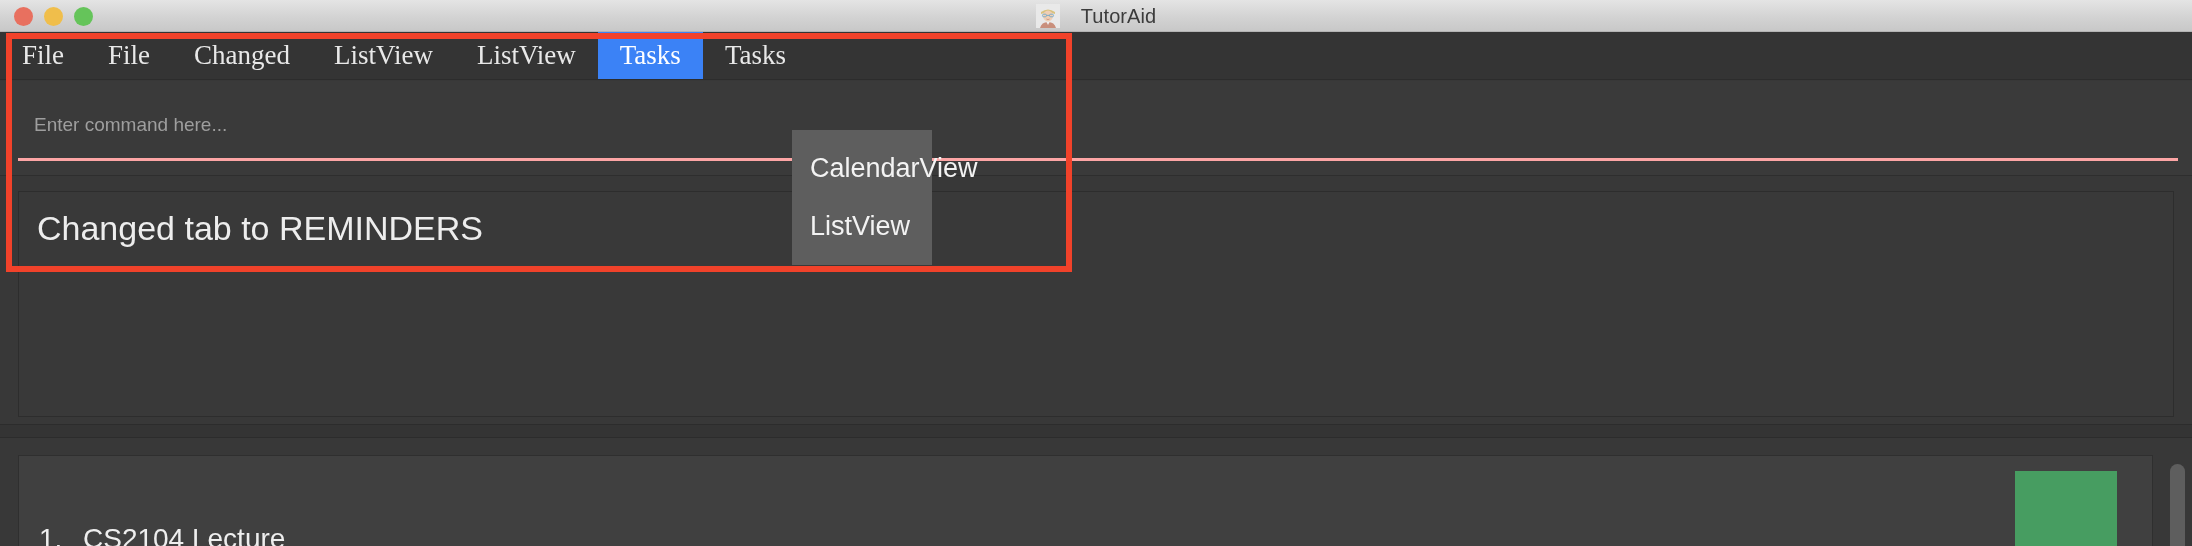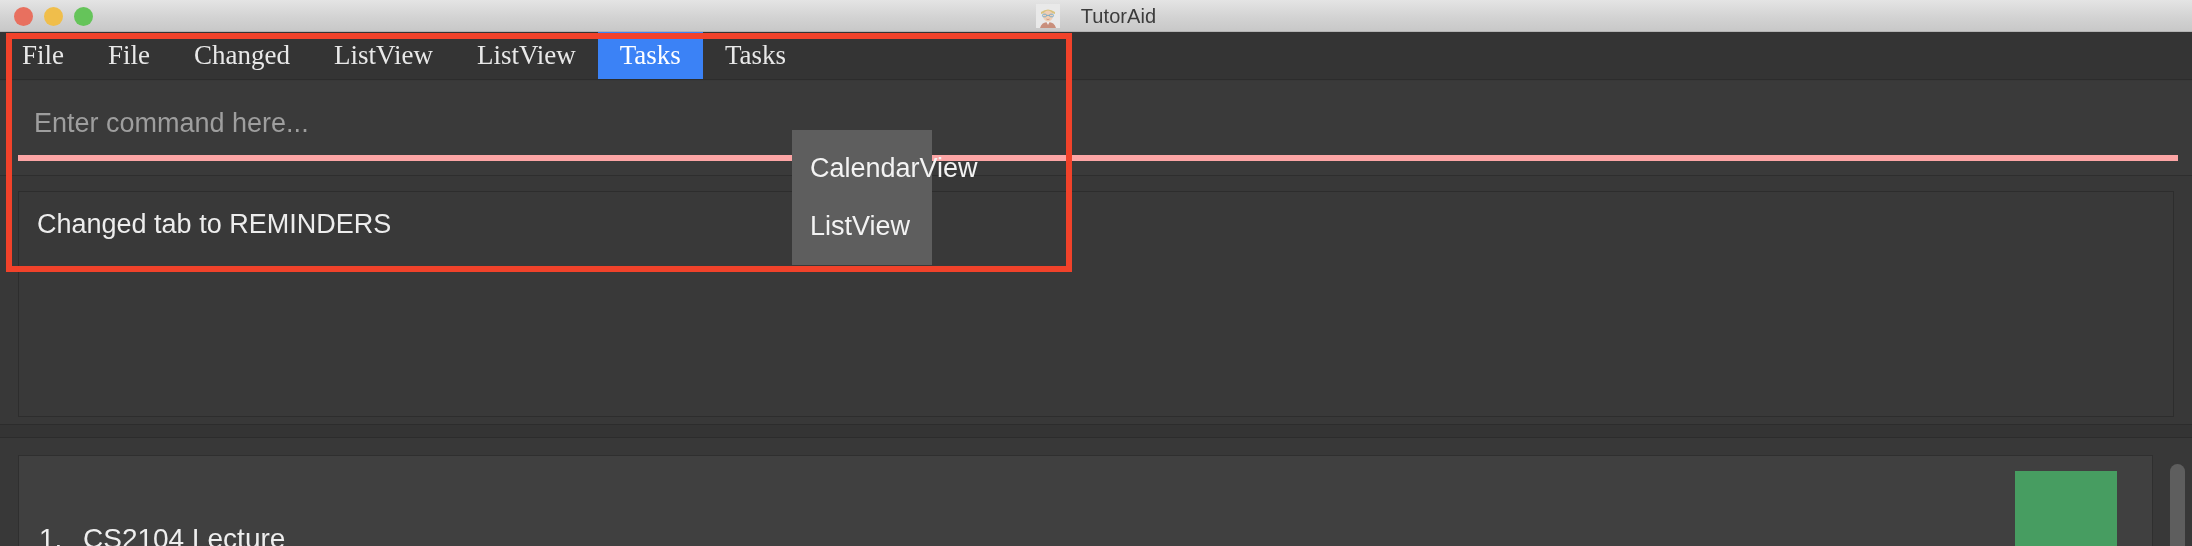--- a/index.html
+++ b/index.html
@@ -112,25 +112,25 @@
     background: #3a3a3a;
     border-bottom: 1px solid #2e2e2e;
   }
   .command-input {
     position: absolute;
     left: 18px; top: 20px;
     width: 2160px;
     height: 60px;
     background: transparent;
     border: none;
-    border-bottom: 6px solid #fca5a5;
+    border-bottom: 3px solid #fca5a5;
     outline: none;
     color: #e9e9e9;
     font-family: "Liberation Sans", sans-serif;
-    font-size: 27px;
+    font-size: 19px;
     padding: 0 16px 10px 16px;
   }
   .command-input::placeholder {
     color: #9e9e9e;
     opacity: 1;
   }
 
   
   .result-wrap {
     position: absolute;
@@ -142,21 +142,21 @@
   }
   .result-box {
     width: 100%;
     height: 226px;
     background: #393939;
     border: 1px solid #2d2d2d;
     padding: 14px 18px;
     overflow: hidden;
   }
   .result-text {
-    font-size: 27px;
+    font-size: 34px;
     color: #ededed;
     line-height: 1.35;
     white-space: nowrap;
   }
 
   
   .pane-divider {
     position: absolute;
     left: 0; top: 392px;
     width: 2192px;

